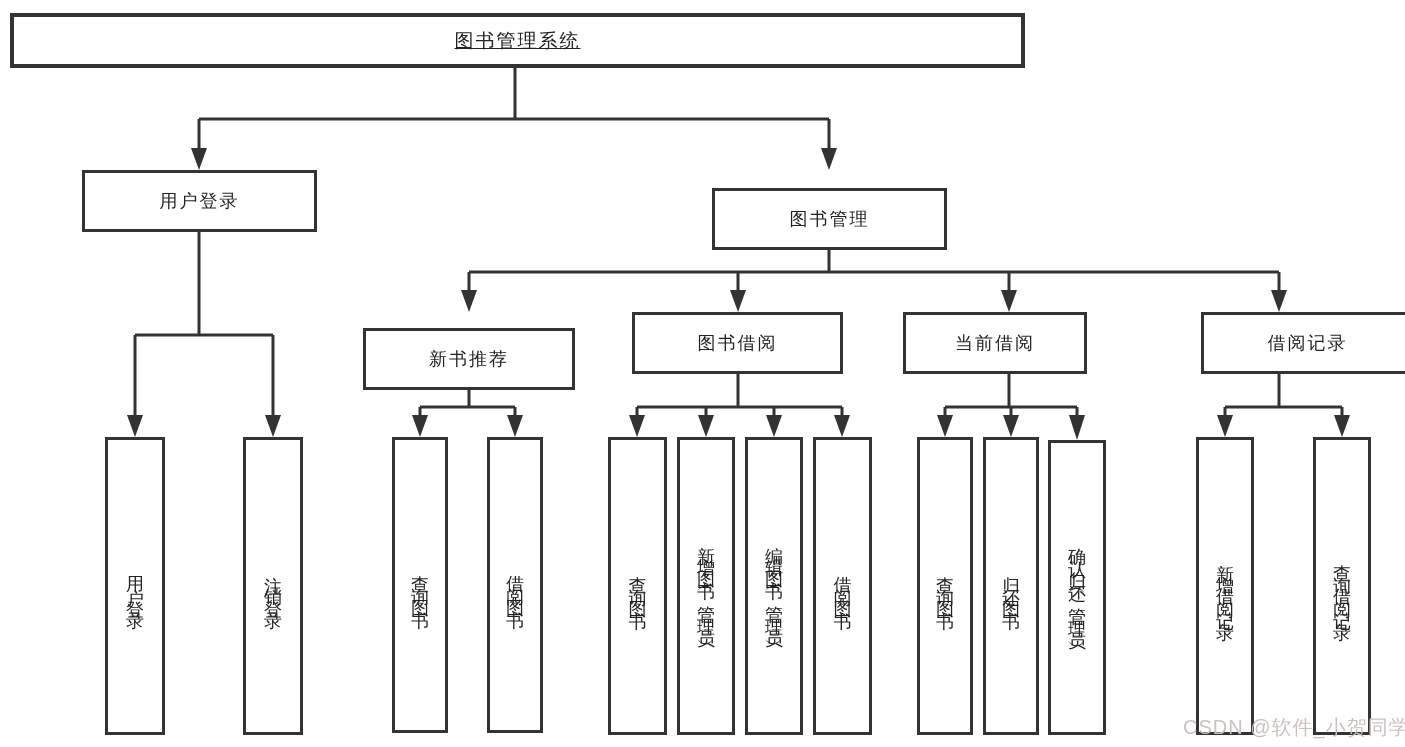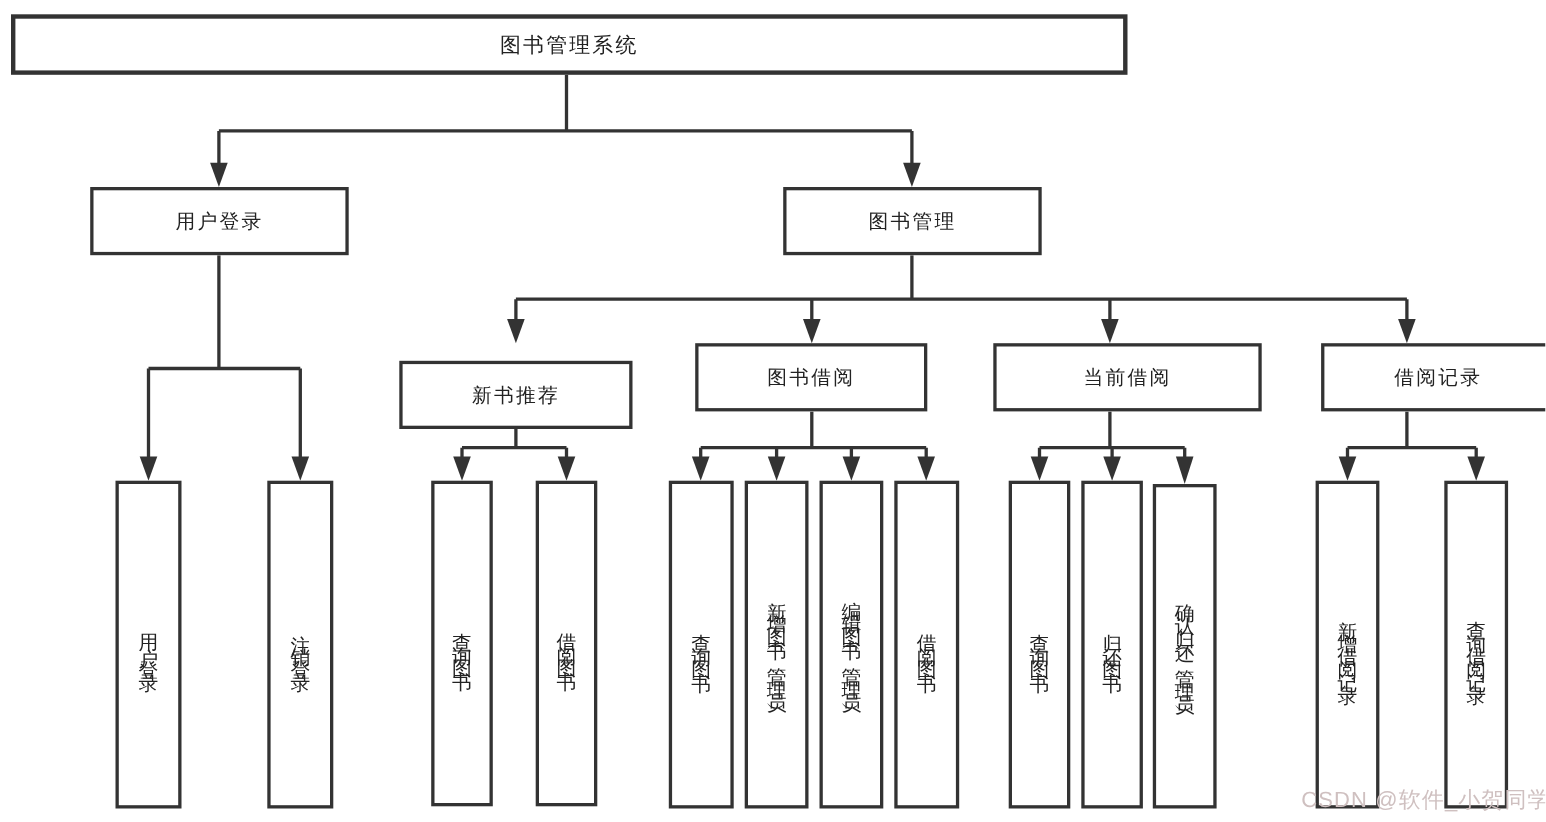--- a/index.html
+++ b/index.html
@@ -39,20 +39,21 @@
     align-items: center;
     justify-content: center;
     font-size: 18px;
     color: #222222;
     letter-spacing: 2px;
     white-space: nowrap;
   }
   .root {
     border-width: 4px;
     font-size: 19px;
+    text-decoration: underline;
   }
   .vnode {
     writing-mode: vertical-rl;
     text-orientation: mixed;
     letter-spacing: 12px;
     font-size: 18px;
     white-space: normal;
   }
   .watermark {
     position: absolute;
@@ -102,25 +103,25 @@
     <polygon class="ah" points="1069,415 1085,415 1077,440"></polygon>
 
     <path class="cl" d="M1279 374 V407 M1225 407 H1342 M1225 407 V416 M1342 407 V416"></path>
     <polygon class="ah" points="1217,415 1233,415 1225,437"></polygon>
     <polygon class="ah" points="1334,415 1350,415 1342,437"></polygon>
   </svg>
 
   <div class="node root" style="left:10px; top:13px; width:1015px; height:55px;">图书管理系统</div>
 
   <div class="node" style="left:82px; top:170px; width:235px; height:62px;">用户登录</div>
-  <div class="node" style="left:712px; top:170px; width:235px; height:62px;">图书管理</div>
+  <div class="node" style="left:712px; top:188px; width:235px; height:62px;">图书管理</div>
 
   <div class="node" style="left:363px; top:328px; width:212px; height:62px;">新书推荐</div>
   <div class="node" style="left:632px; top:312px; width:211px; height:62px;font-family:Liberation Serif, serif;">图书借阅</div>
-  <div class="node" style="left:903px; top:312px; width:244px; height:62px;">当前借阅</div>
+  <div class="node" style="left:903px; top:312px; width:184px; height:62px;">当前借阅</div>
   <div class="node" style="left:1172px; top:312px; width:213px; height:62px;margin-left:29px;">借阅记录</div>
 
   <div class="node vnode" style="left:105px; top:437px; width:60px; height:298px;">用户登录</div>
   <div class="node vnode" style="left:243px; top:437px; width:60px; height:298px;">注销登录</div>
 
   <div class="node vnode" style="left:392px; top:437px; width:56px; height:296px;">查询图书</div>
   <div class="node vnode" style="left:487px; top:437px; width:56px; height:296px;">借阅图书</div>
 
   <div class="node vnode" style="left:608px; top:437px; width:59px; height:298px;">查询图书</div>
   <div class="node vnode" style="left:677px; top:437px; width:58px; height:298px;">新增图书（管理员）</div>

